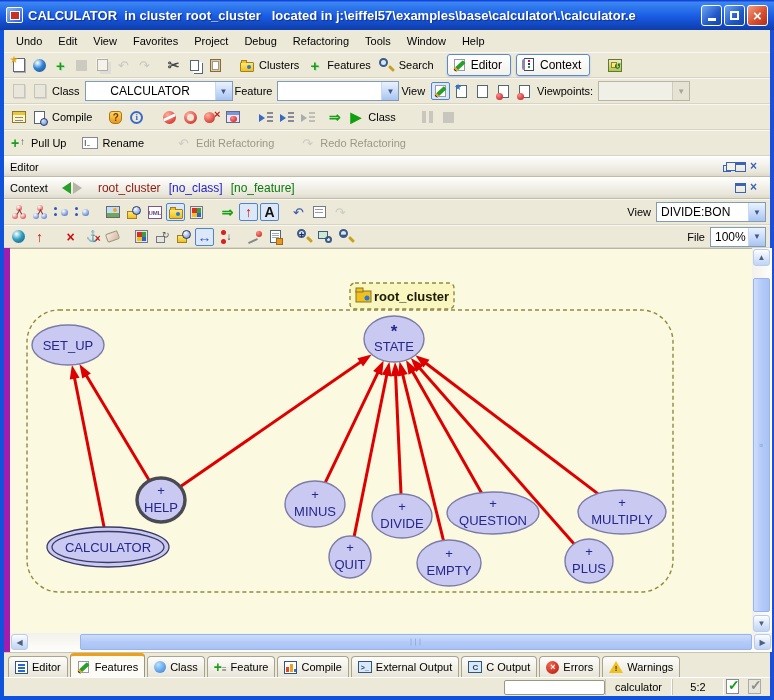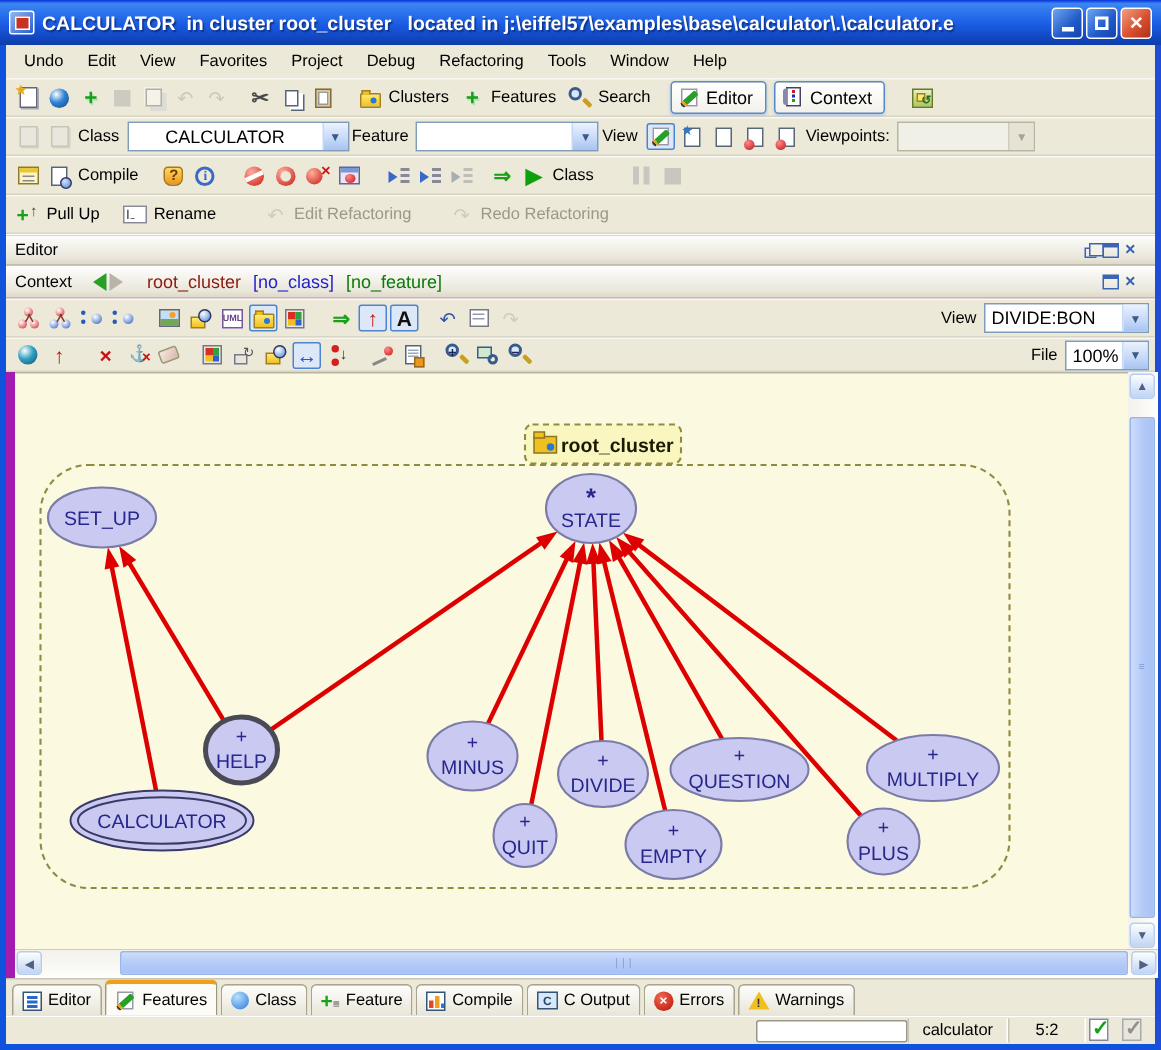--- a/index.html
+++ b/index.html
@@ -653,20 +653,26 @@
           <span style="width:13px;height:13px;background:#fff;border:1px solid #357;display:inline-block;position:relative">
             <span style="position:absolute;left:1px;bottom:1px;width:3px;height:5px;background:#E84820"></span>
             <span style="position:absolute;left:5px;bottom:1px;width:3px;height:8px;background:#F0A020"></span>
             <span style="position:absolute;left:9px;bottom:1px;width:2px;height:3px;background:#2878D8"></span>
           </span>
         </span>
         <span>Compile</span>
       </div>
       <div class="tab">
         <span style="display:inline-flex;align-items:center">
+          <span style="width:14px;height:12px;background:#D8E8F8;border:1px solid #357;display:inline-block;font-size:7px;color:#246;line-height:11px;text-align:center;font-weight:bold">&gt;_</span>
+        </span>
+        <span>External Output</span>
+      </div>
+      <div class="tab">
+        <span style="display:inline-flex;align-items:center">
           <span style="width:14px;height:12px;background:#D8E8F8;border:1px solid #357;display:inline-block;font-size:8px;color:#246;line-height:11px;text-align:center;font-weight:bold">C</span>
         </span>
         <span>C Output</span>
       </div>
       <div class="tab">
         <span style="display:inline-flex;align-items:center">
           <span style="width:13px;height:13px;border-radius:50%;background:radial-gradient(circle at 35% 30%,#F06850,#B81008);display:inline-block;color:#fff;font-size:9px;font-weight:bold;text-align:center;line-height:13px">×</span>
         </span>
         <span>Errors</span>
       </div>

